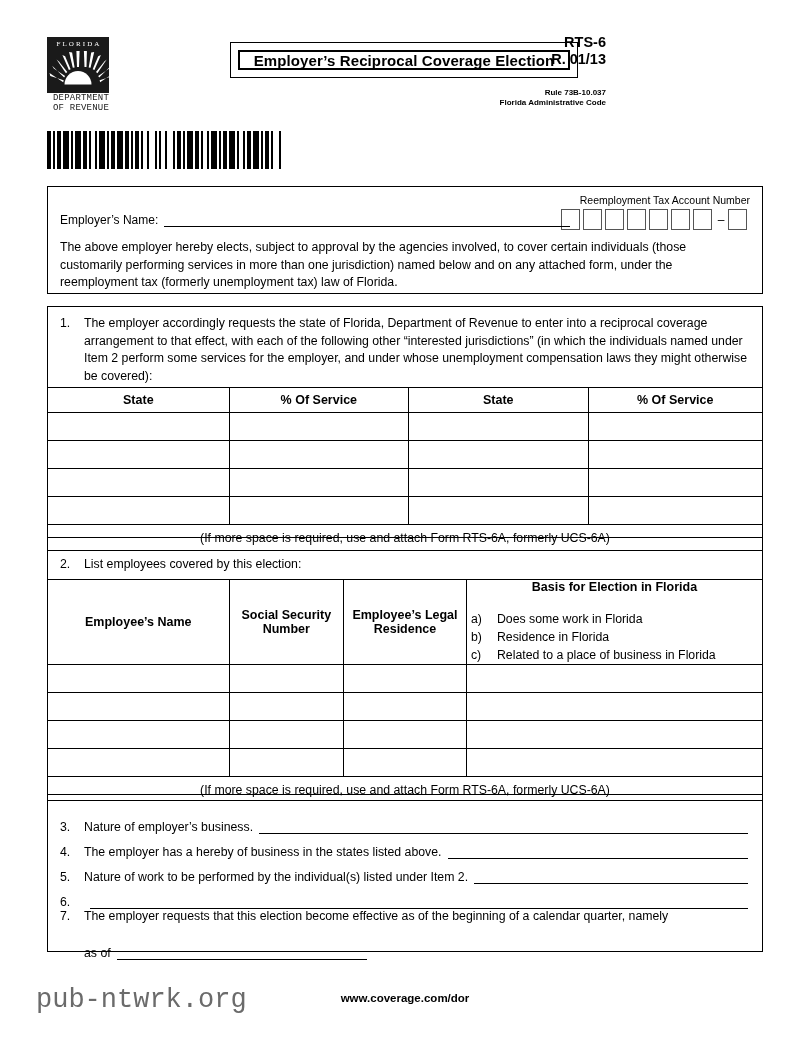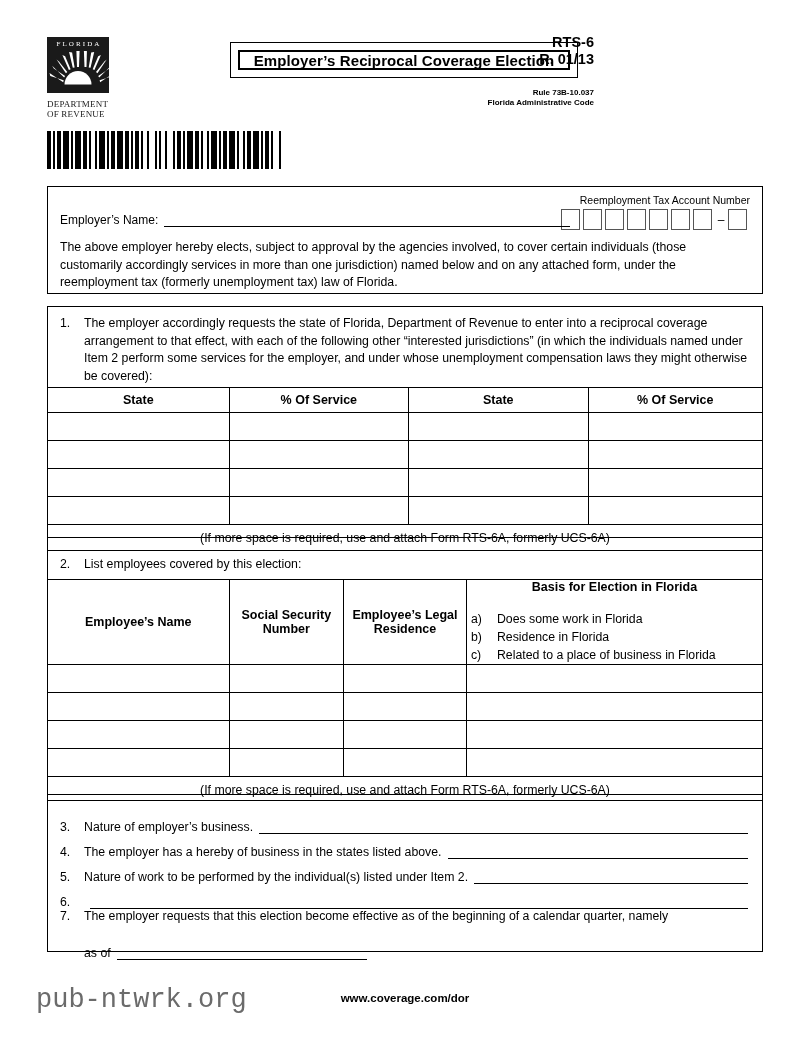--- a/index.html
+++ b/index.html
@@ -42,27 +42,27 @@
     letter-spacing: 2.1px;
     font-family: "Liberation Serif", serif;
     text-indent: 2px;
   }
   #logo-sun {
     position: absolute;
     left: 0; top: 12px;
     width: 62px; height: 44px;
   }
   #logo-dept {
-    margin-top: 7px;
-    font-family: Liberation Serif, serif;
+    margin-top: 1px;
+    font-family: Liberation Mono, monospace;
     font-size: 9px;
     line-height: 9.5px;
     letter-spacing: 0.2px;
     color: #1a1a1a;
-    text-align: left;
+    text-align: right;
     white-space: nowrap;
   }
   #title-box {
     position: absolute;
     left: 230px; top: 42px;
     width: 348px; height: 36px;
     border: 1px solid #000;
     padding: 7px;
     box-sizing: border-box;
   }
@@ -74,21 +74,21 @@
     align-items: center;
     justify-content: center;
   }
   #form-title {
     font-size: 15px;
     font-weight: bold;
     letter-spacing: 0.1px;
   }
   #form-meta {
     position: absolute;
-    right: 60px; top: 34px;
+    right: 48px; top: 34px;
     text-align: right;
   }
   .meta-big {
     font-size: 14.5px;
     font-weight: bold;
     line-height: 17px;
   }
   .meta-small {
     font-size: 8px;
     font-weight: bold;
@@ -457,21 +457,21 @@
       <div class="acct-cell"></div>
       <div id="acct-dash">–</div>
       <div class="acct-cell"></div>
     </div>
 
   <div id="employer-name-row">
     <span id="employer-name-label">Employer’s Name:</span>
     <span id="employer-name-line"></span>
   </div>
 
-  <div id="employer-paragraph">The above employer hereby elects, subject to approval by the agencies involved, to cover certain individuals (those customarily accordingly services in more than one jurisdiction) named below and on any attached form, under the reemployment tax (formerly unemployment tax) law of Florida.</div>
+  <div id="employer-paragraph">The above employer hereby elects, subject to approval by the agencies involved, to cover certain individuals (those customarily performing services in more than one jurisdiction) named below and on any attached form, under the reemployment tax (formerly unemployment tax) law of Florida.</div>
 </div>
 
 <div class="form-box" id="section-item1">
   <div id="item1-text">
     <span id="item1-num">1.</span>
     <span>The employer accordingly requests the state of Florida, Department of Revenue to enter into a reciprocal coverage arrangement to that effect, with each of the following other “interested jurisdictions” (in which the individuals named under Item 2 perform some services for the employer, and under whose unemployment compensation laws they might otherwise be covered):</span>
   </div>
 
   <div id="state-table-wrap">
     <table class="tbl" id="state-table">

